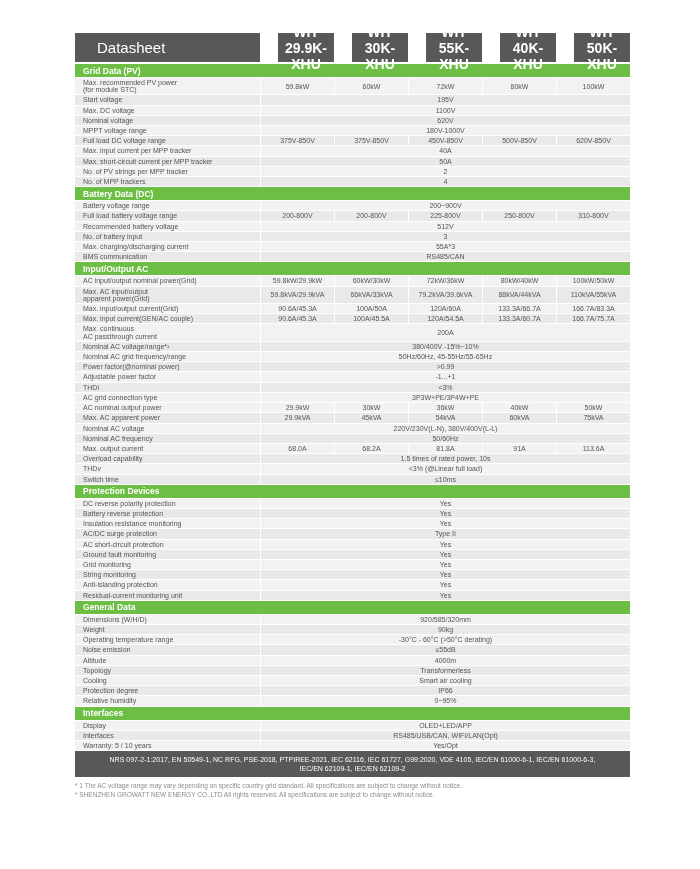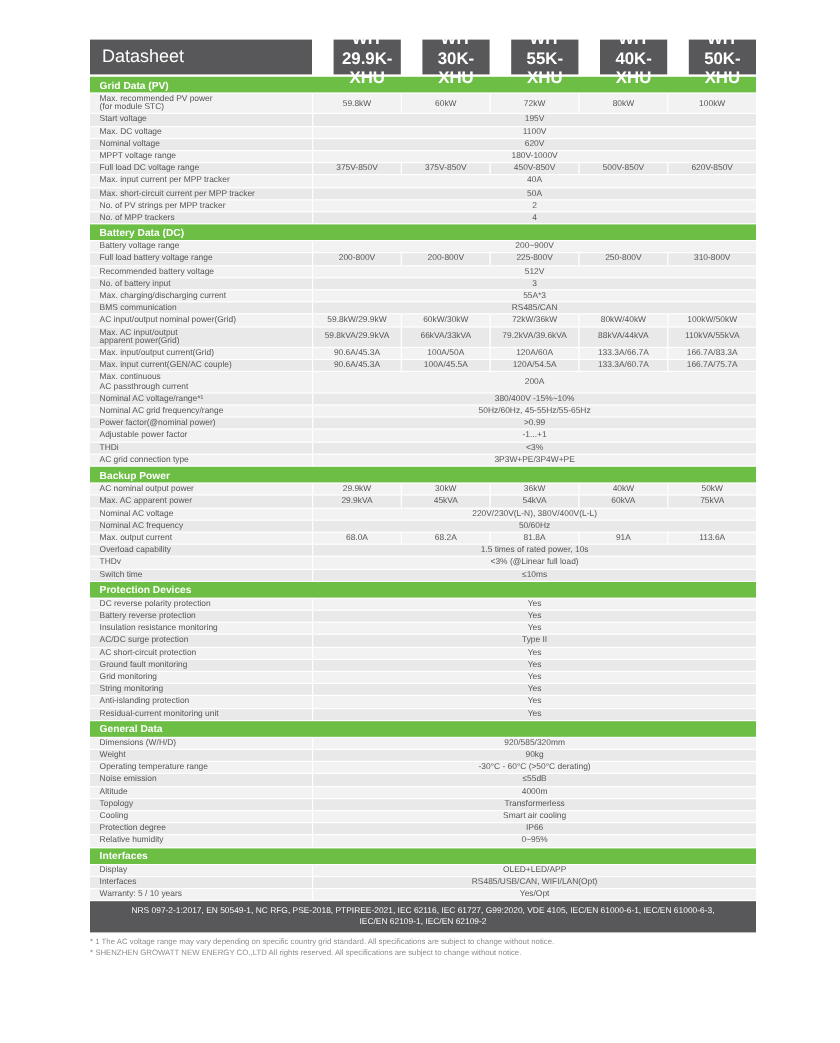--- a/index.html
+++ b/index.html
@@ -10,21 +10,21 @@
     --txt:#555557;
   }
   html,body{margin:0;padding:0;background:#ffffff;}
   body{font-family:"Liberation Sans","DejaVu Sans",sans-serif;color:var(--txt);}
   .canvas{position:relative;width:700px;height:869px;background:#fff;overflow:hidden;}
   .sheet{position:absolute;left:75px;top:33px;width:555px;}
 
   
   .hdr{display:flex;height:29px;margin-bottom:2px;}
   .hdr .title-cell{width:185px;background:var(--dark);color:#fff;font-size:15px;
-    display:flex;align-items:center;padding-left:10px;box-sizing:border-box;}
+    display:flex;align-items:center;padding-left:22px;box-sizing:border-box;}
   .hdr .model-cell{flex:1;background:var(--dark);color:#fff;font-size:14px;font-weight:bold;
     display:flex;align-items:center;justify-content:center;margin-left:18px;text-align:center;}
 
   
   .section-bar{height:13px;background:var(--green);color:#fff;font-size:8.5px;font-weight:bold;
     display:flex;align-items:center;padding-left:8px;box-sizing:border-box;margin-bottom:1px;}
 
   
   .row{display:flex;margin-bottom:1px;min-height:9px;}
   .cell{display:flex;align-items:center;font-size:7px;line-height:7.2px;box-sizing:border-box;}
@@ -142,20 +142,21 @@
               <div class="cell label">Max. charging/discharging current</div>
               <div class="cell value span5">55A*3</div>
             </div>
             <div class="row">
               <div class="cell label">BMS communication</div>
               <div class="cell value span5">RS485/CAN</div>
             </div>
           </div>
         </div>
         <div class="section">
+          <div class="section-bar">Input/Output AC</div>
           <div class="section-body">
             <div class="row">
               <div class="cell label">AC input/output nominal power(Grid)</div>
               <div class="cell value">59.8kW/29.9kW</div>
               <div class="cell value">60kW/30kW</div>
               <div class="cell value">72kW/36kW</div>
               <div class="cell value">80kW/40kW</div>
               <div class="cell value">100kW/50kW</div>
             </div>
             <div class="row">
@@ -208,21 +209,20 @@
               <div class="cell label">THDi</div>
               <div class="cell value span5">&lt;3%</div>
             </div>
             <div class="row">
               <div class="cell label">AC grid connection type</div>
               <div class="cell value span5">3P3W+PE/3P4W+PE</div>
             </div>
           </div>
         </div>
         <div class="section">
-          <div class="section-bar">Backup Power</div>
           <div class="section-body">
             <div class="row">
               <div class="cell label">AC nominal output power</div>
               <div class="cell value">29.9kW</div>
               <div class="cell value">30kW</div>
               <div class="cell value">36kW</div>
               <div class="cell value">40kW</div>
               <div class="cell value">50kW</div>
             </div>
             <div class="row">

